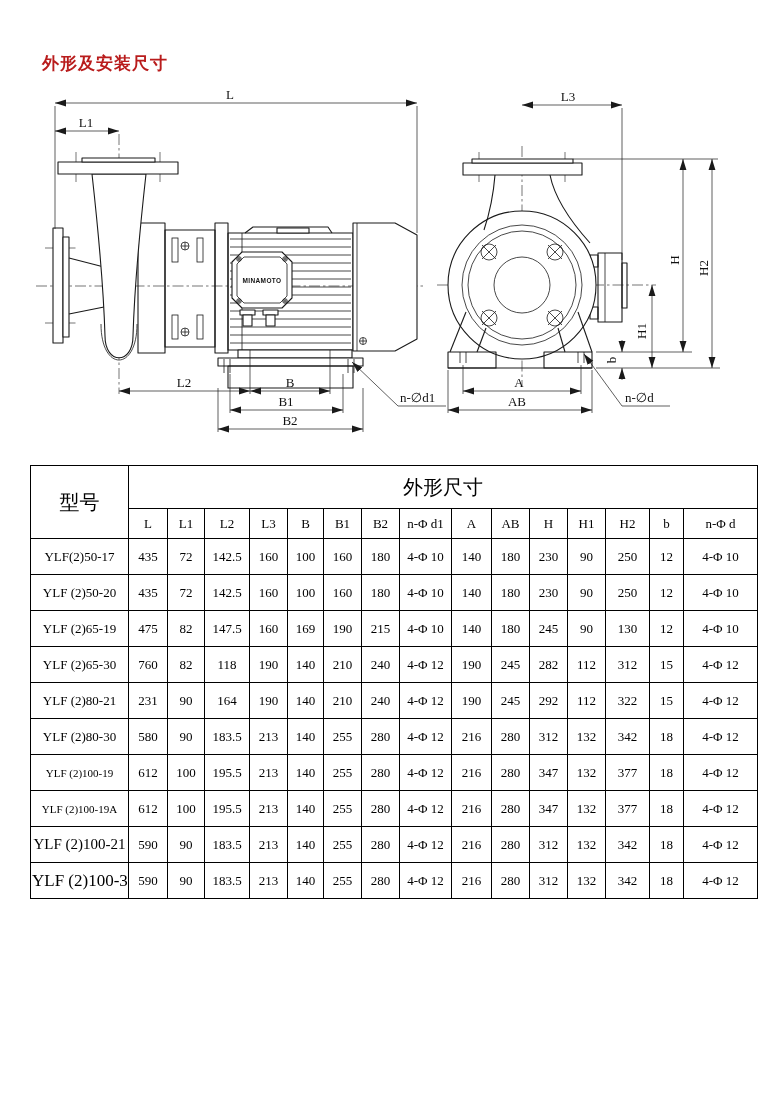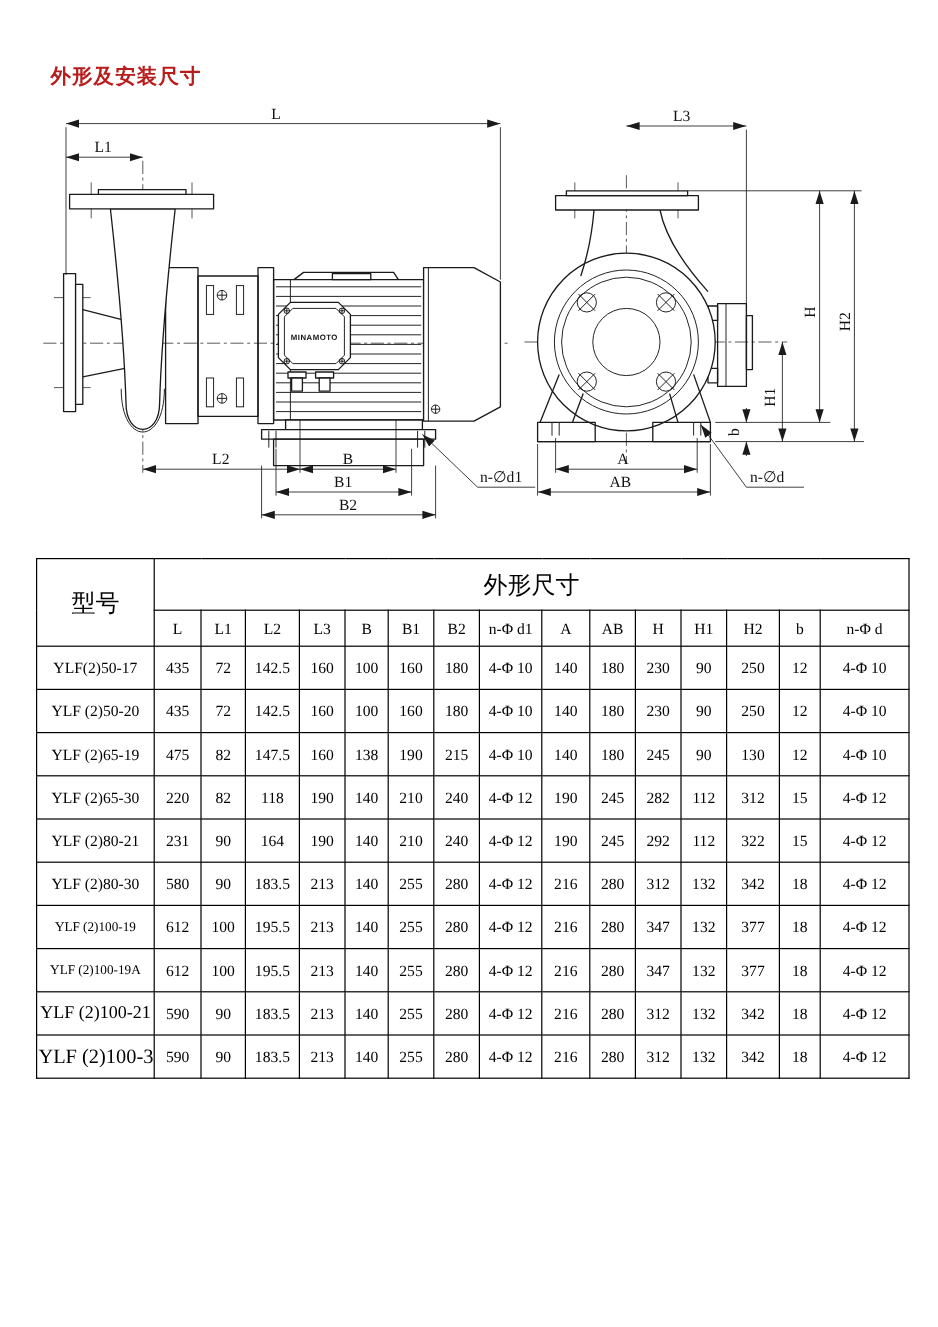--- a/index.html
+++ b/index.html
@@ -388,35 +388,35 @@
         <td>250</td>
         <td>12</td>
         <td>4-Φ 10</td>
       </tr>
       <tr>
         <td>YLF (2)65-19</td>
         <td>475</td>
         <td>82</td>
         <td>147.5</td>
         <td>160</td>
-        <td>138</td>
+        <td>169</td>
         <td>190</td>
         <td>215</td>
         <td>4-Φ 10</td>
         <td>140</td>
         <td>180</td>
         <td>245</td>
         <td>90</td>
         <td>130</td>
         <td>12</td>
         <td>4-Φ 10</td>
       </tr>
       <tr>
         <td>YLF (2)65-30</td>
-        <td>220</td>
+        <td>760</td>
         <td>82</td>
         <td>118</td>
         <td>190</td>
         <td>140</td>
         <td>210</td>
         <td>240</td>
         <td>4-Φ 12</td>
         <td>190</td>
         <td>245</td>
         <td>282</td>

